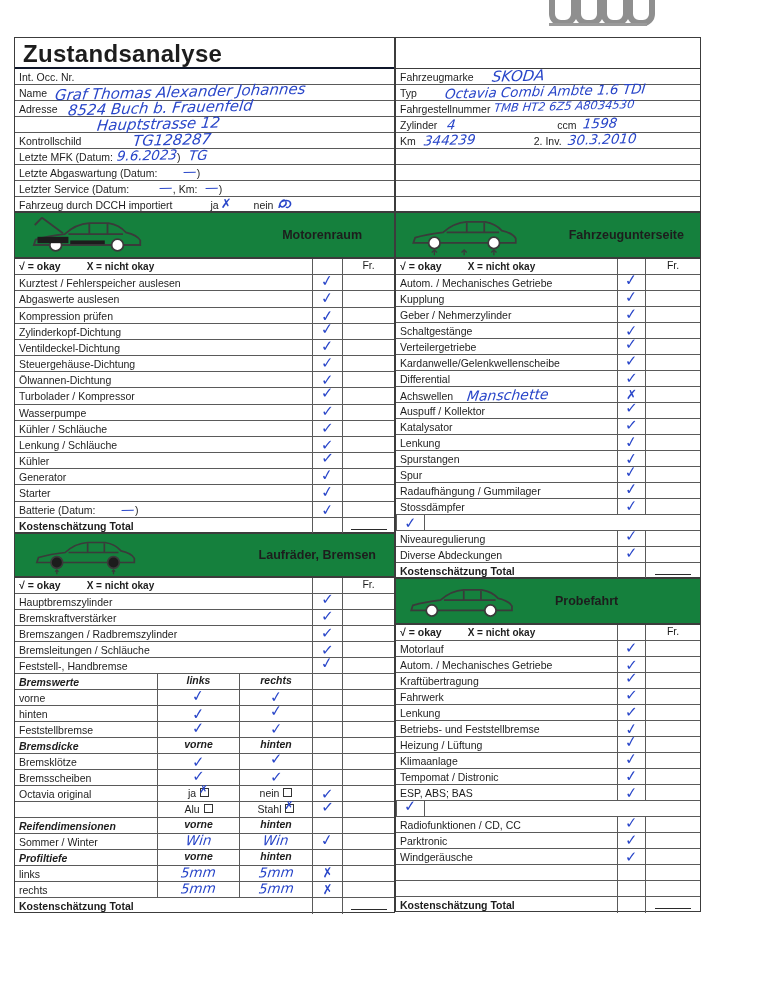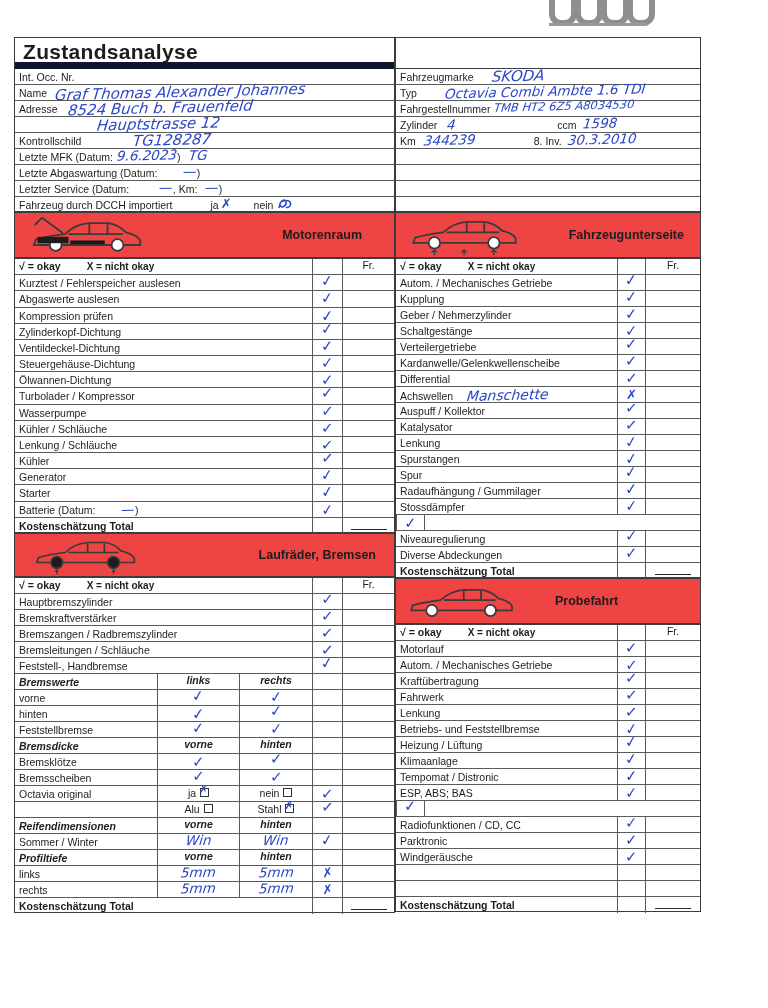--- a/index.html
+++ b/index.html
@@ -4,36 +4,36 @@
 <style>
   html,body{margin:0;padding:0;background:#fff;}
   .page{position:relative;width:768px;height:1008px;background:#ffffff;overflow:hidden;
         font-family:"Liberation Sans","DejaVu Sans",sans-serif;color:#1d1d1d;}
   
   .logo{position:absolute;left:545px;top:0;width:112px;height:27px;overflow:hidden;}
   .lg{position:absolute;top:-16px;width:16px;height:30px;border:6px solid #8f8f8f;border-radius:12px;}
   .logo-bar{position:absolute;left:4px;bottom:1px;width:98px;height:3px;background:#9a9a9a;}
   
   .box{position:absolute;border:1px solid #3c3c3c;background:#fff;box-sizing:border-box;}
-  .title-cell{height:31px;border-bottom:7px solid #0f172a;box-sizing:border-box;
-              font-weight:700;font-size:21px;letter-spacing:.3px;padding:2px 0 0 8px;white-space:nowrap;}
+  .title-cell{height:31px;border-bottom:2px solid #0f172a;box-sizing:border-box;
+              font-weight:700;font-size:24px;letter-spacing:.3px;padding:2px 0 0 8px;white-space:nowrap;}
   .hrow{display:flex;align-items:flex-start;height:16px;border-bottom:1px solid #5a5a5a;
         box-sizing:border-box;white-space:nowrap;overflow:visible;position:relative;}
   .hrow:last-child{border-bottom:none;}
   .plabel{font-size:10.5px;line-height:14px;padding-top:1px;}
   .hlabel{padding-left:4px;}
   
   .hw{color:#2946c9;font-family:"DejaVu Sans",sans-serif;font-style:italic;display:inline-block;
       line-height:1;transform:rotate(-1.5deg) skewX(-8deg);font-weight:500;}
   .hw-lg{font-size:15px;} .hw-md{font-size:13.5px;} .hw-sm{font-size:11.5px;}
   .mark{color:#2946c9;font-family:"DejaVu Sans",sans-serif;font-weight:700;font-size:15px;
         display:inline-block;line-height:1;}
   .xmark{font-size:13px;}
   
-  .band{position:absolute;border:1px solid #3c3c3c;box-sizing:border-box;display:flex;align-items:center;background:#ef4444;}
+  .band{position:absolute;border:1px solid #3c3c3c;box-sizing:border-box;display:flex;align-items:center;background:#15803d;}
   .band svg{margin-left:10px;flex:0 0 auto;}
   .band-title{font-weight:700;font-size:12.5px;margin-left:auto;white-space:nowrap;}
   
   .tbl{position:absolute;border:1px solid #3c3c3c;box-sizing:border-box;background:#fff;}
   .trow{display:flex;height:16px;border-bottom:1px solid #5a5a5a;box-sizing:border-box;
         white-space:nowrap;overflow:visible;position:relative;}
   .trow:last-child{border-bottom:none;}
   .tbl-motor .trow{height:16.18px;}
   .c{box-sizing:border-box;overflow:visible;}
   .c-label{padding:1px 0 0 4px;font-size:10.5px;line-height:13px;}
@@ -133,21 +133,21 @@
         </div>
         <div class="hrow">
           <span class="plabel hlabel">Zylinder</span>
           <span class="hw hw-md" style="margin-left: 10px; width: 104px;">4</span>
           <span class="plabel" style="margin-left: 6px;">ccm</span>
           <span class="hw hw-md" style="margin-left: 6px;">1598</span>
         </div>
         <div class="hrow">
           <span class="plabel hlabel">Km</span>
           <span class="hw hw-md" style="margin-left: 8px; width: 104px;">344239</span>
-          <span class="plabel" style="margin-left: 6px;">8. Inv.</span>
+          <span class="plabel" style="margin-left: 6px;">2. Inv.</span>
           <span class="hw hw-md" style="margin-left: 6px;">30.3.2010</span>
         </div>
         <div class="hrow"></div>
         <div class="hrow"></div>
         <div class="hrow"></div>
         <div class="hrow"></div>
       </div>
   </div>
 
   <div class="band" style="left:14px;top:212px;width:381px;height:46px;">

